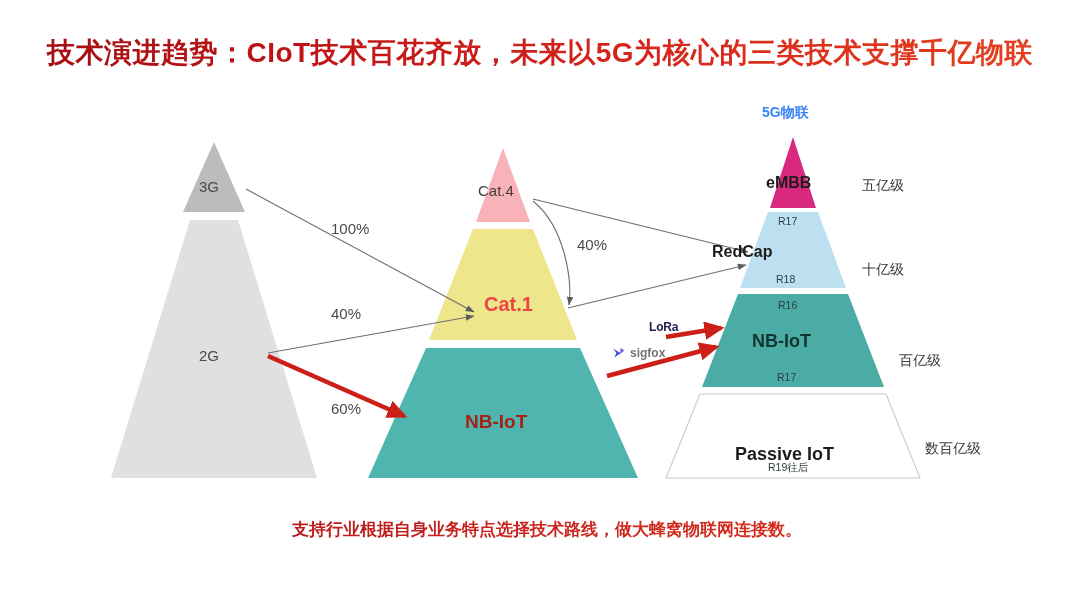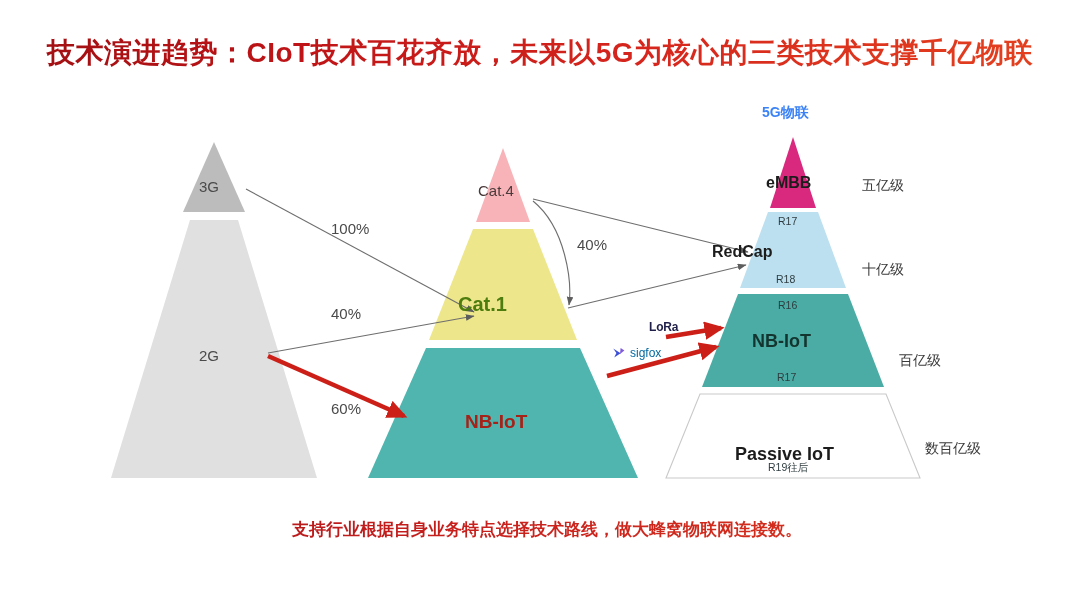--- a/index.html
+++ b/index.html
@@ -93,24 +93,25 @@
     position: absolute;
     font-size: 12px;
     font-weight: bold;
     color: #1f1f4a;
     letter-spacing: -0.2px;
     margin-left: 24px;
   }
   #sigfox-logo {
     position: absolute;
     font-size: 12px;
-    color: #0369a1;
+    color: #737373;
     display: flex;
     align-items: center;
     gap: 3px;
+    font-weight: bold;
   }
 </style>
 </head>
 <body>
 
 <div id="stage">
 
   <div id="title">技术演进趋势：CIoT技术百花齐放，未来以5G为核心的三类技术支撑千亿物联</div>
 
   <svg id="art" viewBox="0 0 1080 608" xmlns="http://www.w3.org/2000/svg">
@@ -152,21 +153,21 @@
 
   <div class="lbl grey-lbl" style="left:199px; top:178px;">3G</div>
   <div class="lbl grey-lbl" style="left:199px; top:347px;">2G</div>
 
   <div class="lbl pct" style="left:331px; top:220px;">100%</div>
   <div class="lbl pct" style="left:331px; top:305px;">40%</div>
   <div class="lbl pct" style="left:331px; top:400px;">60%</div>
   <div class="lbl pct" style="left:577px; top:236px;">40%</div>
 
   <div class="lbl" style="left:478px; top:182px; font-size:15px; color:#4a3a3a;">Cat.4</div>
-  <div class="lbl band-name" style="left:458px; top:293px; font-size:20px; color:#4d7c0f;">Cat.1</div>
+  <div class="lbl band-name" style="left:484px; top:293px; font-size:20px; color:#ef4444;">Cat.1</div>
   <div class="lbl band-name" style="left:465px; top:411px; font-size:19px; color:#a52219;">NB-IoT</div>
 
   <div id="lora-logo" style="left:625px; top:320px;">
     <span>LoRa</span>
   </div>
   <div id="sigfox-logo" style="left:611px; top:345px;">
     <svg width="16" height="16" viewBox="0 0 16 16">
       <path d="M2.2,3.6 L9.6,8.2 L3.2,12.6 L5.4,7.9 Z" fill="#3b4fd8"></path>
       <path d="M9.6,3.0 L13.4,5.4 L9.0,9.0 Z" fill="#7f5bdc"></path>
     </svg>

